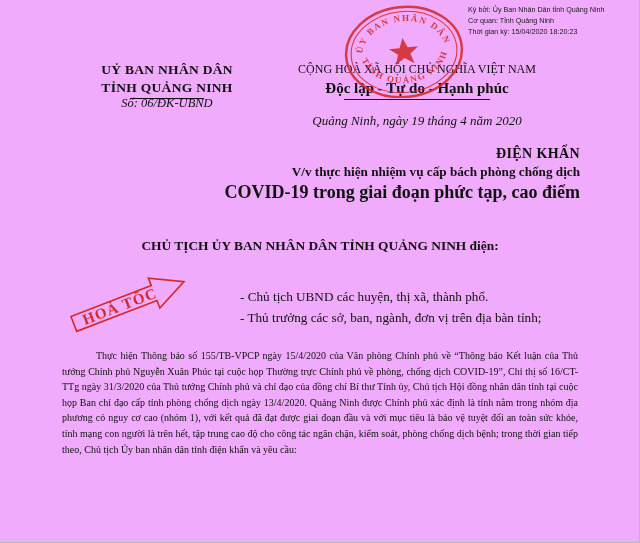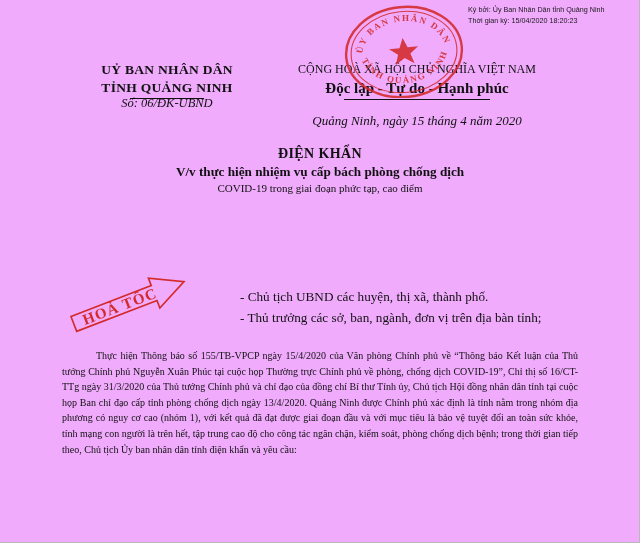--- a/index.html
+++ b/index.html
@@ -117,35 +117,35 @@
     opacity: 0.88;
   }
   .seal svg { display:block; }
 
   
   .title-block {
     position: absolute;
     left: 60px;
     top: 146px;
     width: 520px;
-    text-align: center;
+    text-align: right;
   }
   .title-block .t1 {
     font-size: 14px;
     font-weight: bold;
     letter-spacing: 0.4px;
   }
   .title-block .t2 {
     font-size: 13.2px;
     font-weight: bold;
     margin-top: 2px;
   }
   .title-block .t3 {
-    font-size: 11px;
-    font-weight: normal;
+    font-size: 18px;
+    font-weight: bold;
     margin-top: 2px;
   }
 
   
   .addressee {
     position: absolute;
     left: 60px;
     top: 238px;
     width: 520px;
     text-align: center;
@@ -186,33 +186,34 @@
   }
   .body-text .indent { text-indent: 34px; }
 </style>
 </head>
 <body>
 
 <div id="page">
 
   <div class="sig-block">
     <div>Ký bởi: Ủy Ban Nhân Dân tỉnh Quảng Ninh</div>
+    <div>Cơ quan: Tỉnh Quảng Ninh</div>
     <div>Thời gian ký: 15/04/2020 18:20:23</div>
   </div>
 
   <div class="hdr-left">
     <div class="l1">UỶ BAN NHÂN DÂN</div>
     <div class="l2">TỈNH QUẢNG NINH</div>
     <div class="num">Số: 06/ĐK-UBND</div>
   </div>
 
   <div class="hdr-right">
     <div class="l1">CỘNG HOÀ XÃ HỘI CHỦ NGHĨA VIỆT NAM</div>
     <div class="l2">Độc lập - Tự do - Hạnh phúc</div>
-    <div class="place">Quảng Ninh, ngày 15 tháng 4 năm 2020</div>
+    <div class="place">Quảng Ninh, ngày 19 tháng 4 năm 2020</div>
   </div>
 
   <div class="seal">
     <svg width="128" height="96" viewBox="0 0 128 96">
       <g transform="translate(64,50) rotate(-6)">
         <ellipse cx="0" cy="0" rx="58" ry="45" fill="none" stroke="#d32a2a" stroke-width="2.4"></ellipse>
         <ellipse cx="0" cy="0" rx="53" ry="40.5" fill="none" stroke="#d32a2a" stroke-width="1.1"></ellipse>
 
         <polygon points="0,-14 4.1,-4.3 14.6,-4.3 6.2,2.1 9.4,12.2 0,6 -9.4,12.2 -6.2,2.1 -14.6,-4.3 -4.1,-4.3" fill="#d32a2a"></polygon>
         <path id="sealtop" d="M -42,2 A 42,33 0 0 1 42,2" fill="none"></path>
@@ -226,20 +227,21 @@
       </g>
     </svg>
   </div>
 
   <div class="title-block">
     <div class="t1">ĐIỆN KHẨN</div>
     <div class="t2">V/v thực hiện nhiệm vụ cấp bách phòng chống dịch</div>
     <div class="t3">COVID-19 trong giai đoạn phức tạp, cao điểm</div>
   </div>
 
+  <div class="addressee">CHỦ TỊCH ỦY BAN NHÂN DÂN TỈNH QUẢNG NINH điện:</div>
 
   <div class="recipients">
     <div>- Chủ tịch UBND các huyện, thị xã, thành phố.</div>
     <div>- Thủ trưởng các sở, ban, ngành, đơn vị trên địa bàn tỉnh;</div>
   </div>
 
   <div class="hoatoc">
     <svg width="150" height="70" viewBox="0 0 150 70">
       <g transform="rotate(-21 70 40)">
 

